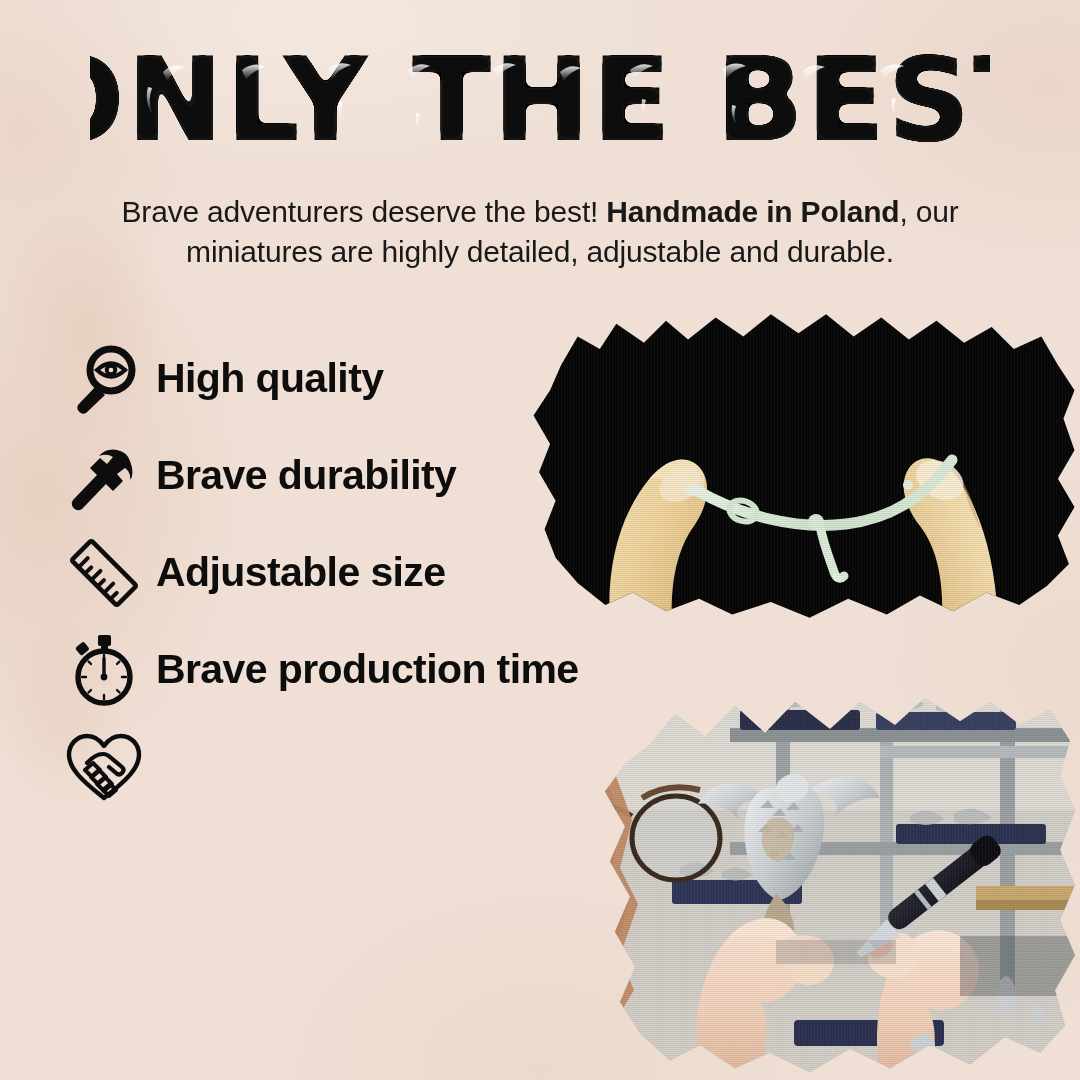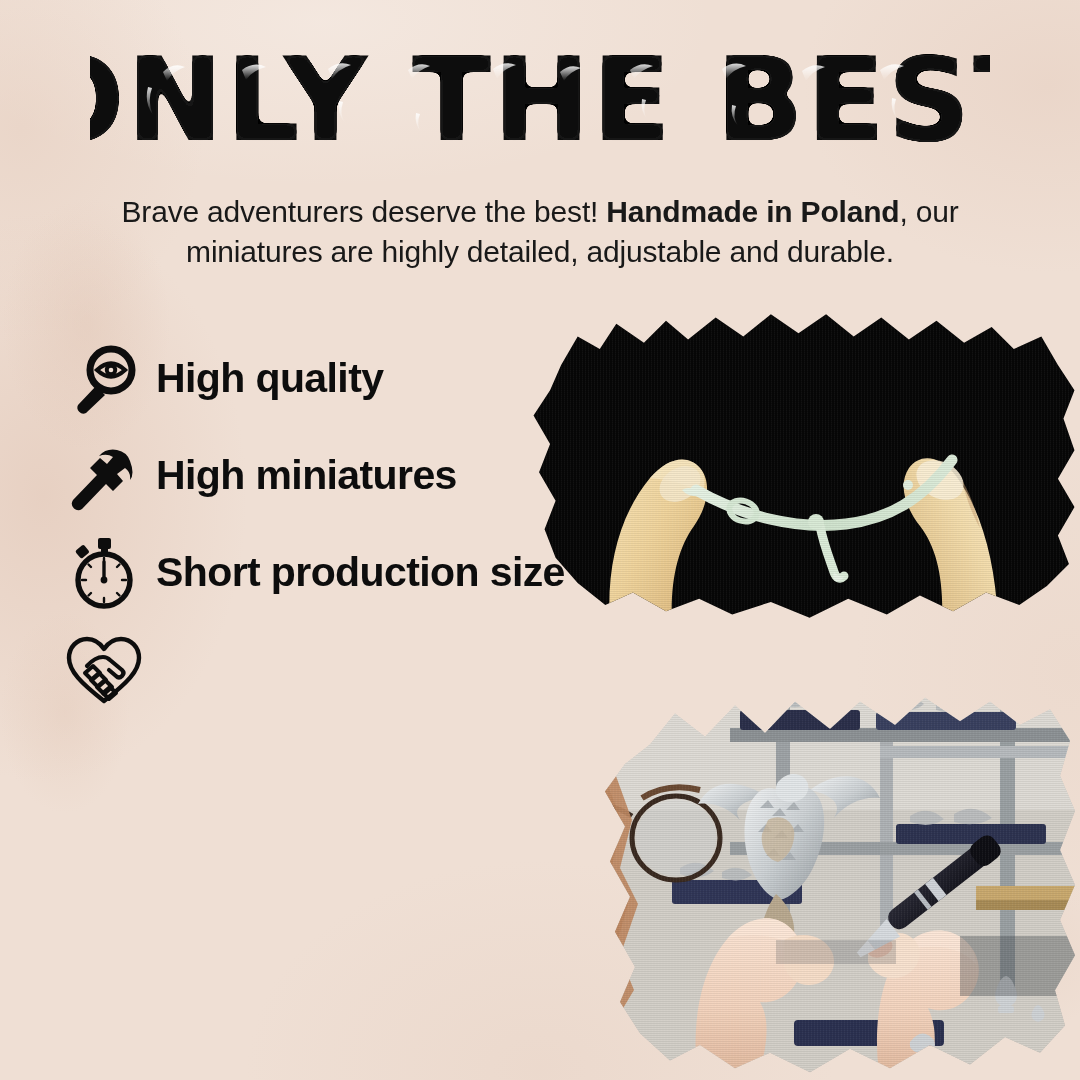--- a/index.html
+++ b/index.html
@@ -268,23 +268,41 @@
       </span>
       <span class="feature-label">High quality</span>
     </div>
 
     <div class="feature-row">
       <span class="feature-icon">
         <svg width="74" height="74" viewBox="0 0 74 74">
           <path d="M63 22 q-3 -9 -13 -11 q-11 -2 -18 6 q8 -3 14 1 l-6 7 l-7 -6 l-10 10 l7 7 l-24 25 a6.5 6.5 0 0 0 9 9 l24 -25 l7 7 l10 -10 l-6 -7 l8 -6 q6 4 5 12 q5 -6 0 -19 z" fill="#0d0d0d"></path>
         </svg>
       </span>
-      <span class="feature-label">High miniatures</span>
-    </div>
-
+      <span class="feature-label">Brave durability</span>
+    </div>
+
+    <div class="feature-row">
+      <span class="feature-icon">
+        <svg width="74" height="74" viewBox="0 0 74 74">
+          <g transform="rotate(-45 37 37)">
+            <rect x="23" y="5" width="28" height="64" rx="2" fill="none" stroke="#0d0d0d" stroke-width="4.6"></rect>
+            <g stroke="#0d0d0d" stroke-width="4" stroke-linecap="round">
+              <line x1="23" y1="15" x2="36" y2="15"></line>
+              <line x1="23" y1="24" x2="32" y2="24"></line>
+              <line x1="23" y1="33" x2="36" y2="33"></line>
+              <line x1="23" y1="42" x2="32" y2="42"></line>
+              <line x1="23" y1="51" x2="36" y2="51"></line>
+              <line x1="23" y1="60" x2="32" y2="60"></line>
+            </g>
+          </g>
+        </svg>
+      </span>
+      <span class="feature-label">Adjustable size</span>
+    </div>
 
 
     <div class="feature-row">
       <span class="feature-icon">
         <svg width="74" height="74" viewBox="0 0 74 74">
           <rect x="31" y="2" width="13" height="11" rx="2" fill="#0d0d0d"></rect>
           <rect x="34" y="11" width="7" height="7" fill="#0d0d0d"></rect>
           <rect x="10" y="11" width="11" height="10" rx="2" fill="#0d0d0d" transform="rotate(-40 15 16)"></rect>
           <circle cx="37" cy="44" r="26" fill="none" stroke="#0d0d0d" stroke-width="5.4"></circle>
           <g stroke="#0d0d0d" stroke-width="2.4" stroke-linecap="round">
@@ -294,21 +312,21 @@
             <line x1="15" y1="44" x2="19" y2="44"></line>
             <line x1="52.5" y1="28.5" x2="50" y2="31"></line>
             <line x1="52.5" y1="59.5" x2="50" y2="57"></line>
             <line x1="21.5" y1="59.5" x2="24" y2="57"></line>
             <line x1="21.5" y1="28.5" x2="24" y2="31"></line>
           </g>
           <line x1="37" y1="26" x2="37" y2="44" stroke="#0d0d0d" stroke-width="3.4" stroke-linecap="round"></line>
           <circle cx="37" cy="44" r="3.4" fill="#0d0d0d"></circle>
         </svg>
       </span>
-      <span class="feature-label">Short production size</span>
+      <span class="feature-label">Brave production time</span>
     </div>
 
     <div class="feature-row">
       <span class="feature-icon">
         <svg width="78" height="74" viewBox="0 0 78 74">
           <path d="M39 68 C16 50 4 38 4 25 C4 14 12 6 22 6 C29 6 35 10 39 16 C43 10 49 6 56 6 C66 6 74 14 74 25 C74 38 62 50 39 68 Z" fill="none" stroke="#0d0d0d" stroke-width="4.4" stroke-linejoin="round"></path>
           <path d="M22 33 q8 -9 16 -9 q4 0 7 3 l12 10 q3 3 0 6 q-3 3 -6 0 l-7 -6" fill="none" stroke="#0d0d0d" stroke-width="4.2" stroke-linecap="round" stroke-linejoin="round"></path>
           <g fill="none" stroke="#0d0d0d" stroke-width="4" stroke-linejoin="round">
             <path d="M20 40 l8 -7 l7 7 l-8 7 z"></path>
             <path d="M26 47 l8 -7 l7 7 l-8 7 z"></path>

